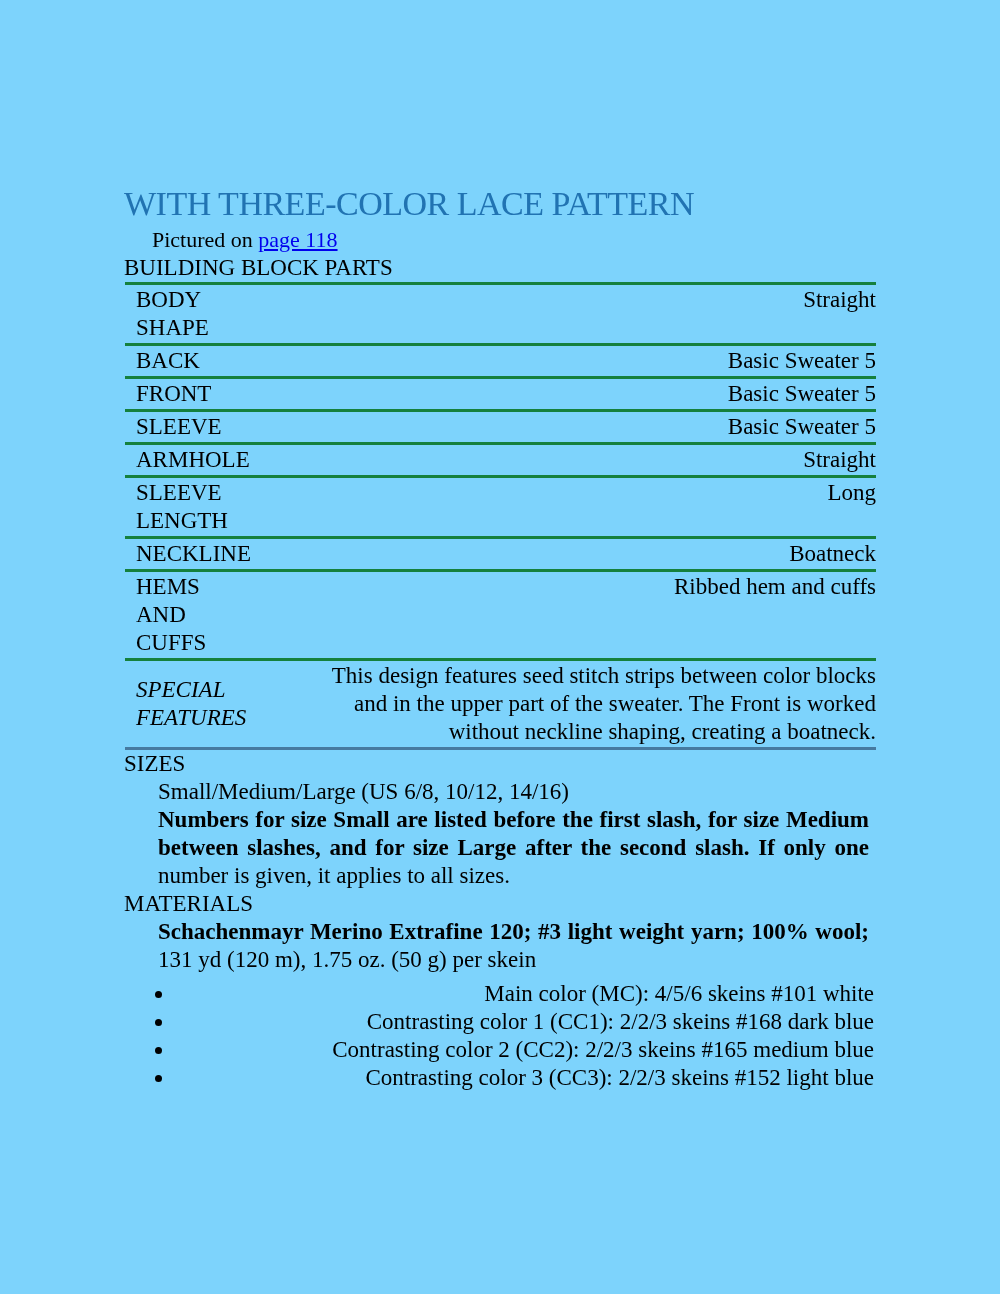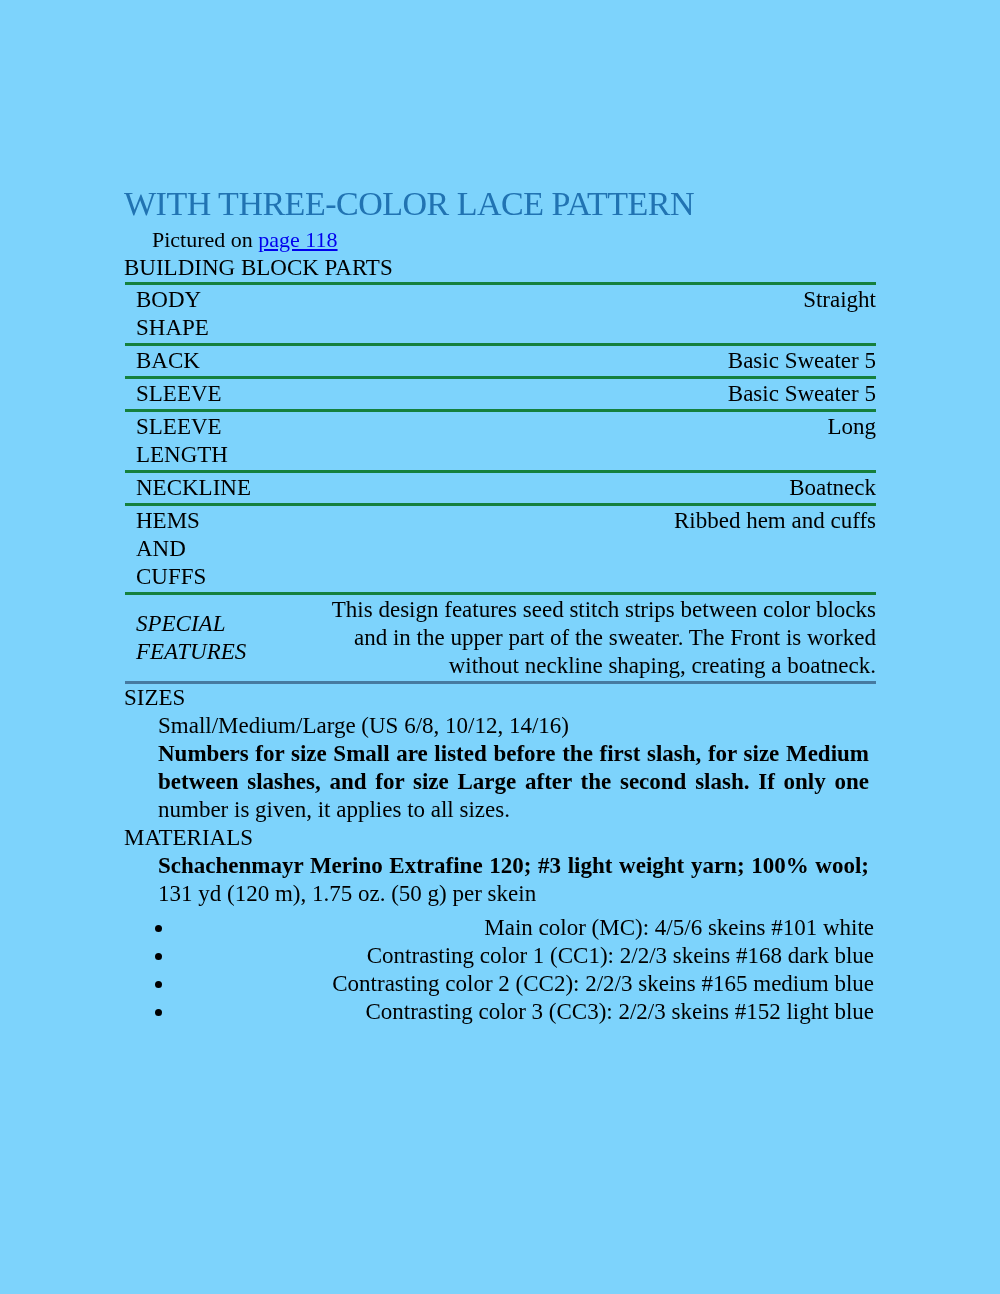--- a/index.html
+++ b/index.html
@@ -110,24 +110,40 @@
       <tr>
         <th>
           <div class="line">BACK</div>
         </th>
         <td>
           <div class="line">Basic Sweater 5</div>
         </td>
       </tr>
       <tr>
         <th>
+          <div class="line">FRONT</div>
+        </th>
+        <td>
+          <div class="line">Basic Sweater 5</div>
+        </td>
+      </tr>
+      <tr>
+        <th>
           <div class="line">SLEEVE</div>
         </th>
         <td>
           <div class="line">Basic Sweater 5</div>
+        </td>
+      </tr>
+      <tr>
+        <th>
+          <div class="line">ARMHOLE</div>
+        </th>
+        <td>
+          <div class="line">Straight</div>
         </td>
       </tr>
       <tr>
         <th>
           <div class="line">SLEEVE</div>
           <div class="line">LENGTH</div>
         </th>
         <td>
           <div class="line">Long</div>
         </td>

